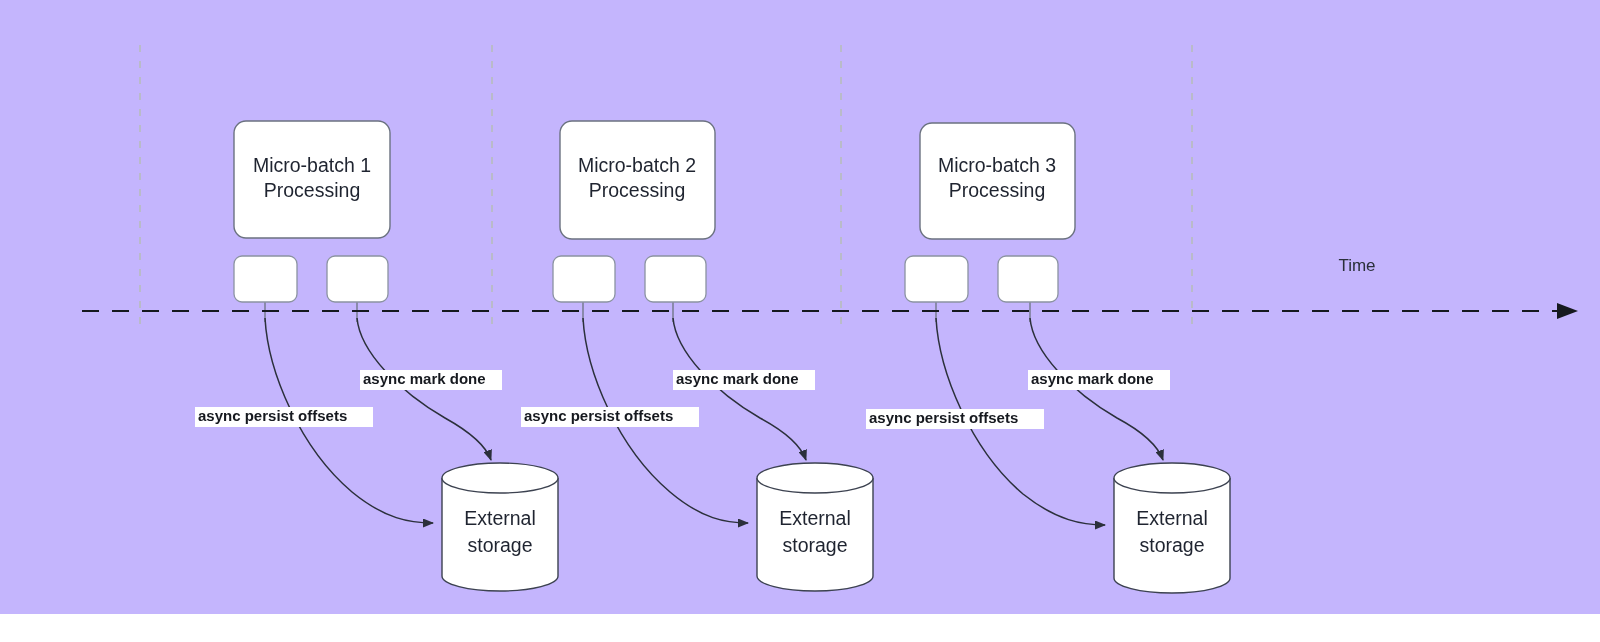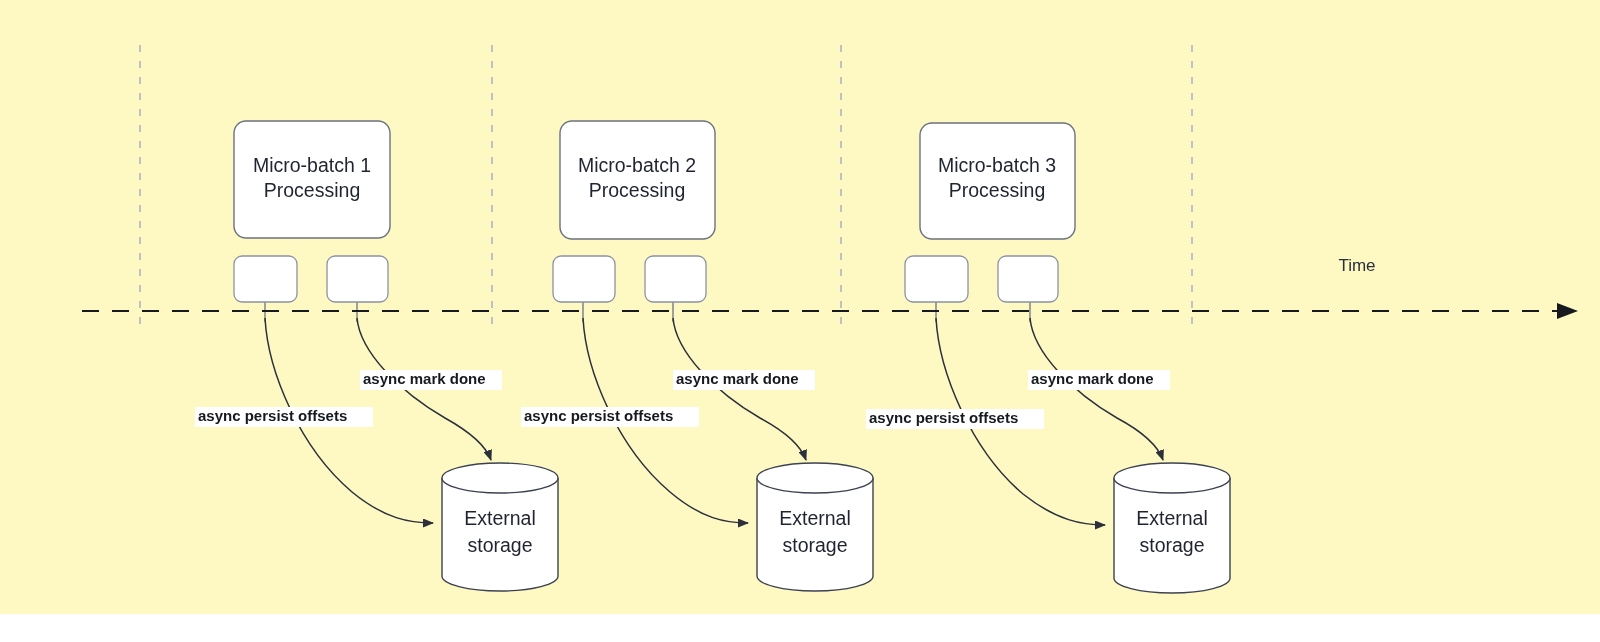--- a/index.html
+++ b/index.html
@@ -7,21 +7,21 @@
     padding: 0;
     background: #ffffff;
   }
   body {
     font-family: "Liberation Sans", sans-serif;
   }
   #diagram-root {
     position: relative;
     width: 1600px;
     height: 614px;
-    background: #fef9c3;
+    background: #c4b5fd;
     overflow: hidden;
   }
   #diagram-svg {
     position: absolute;
     left: 0;
     top: 0;
     width: 1600px;
     height: 642px;
   }
   .node-text {

